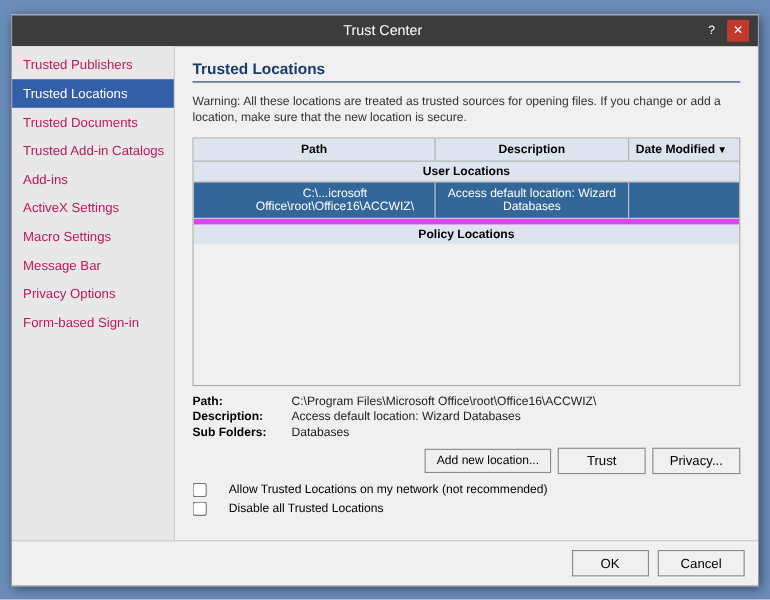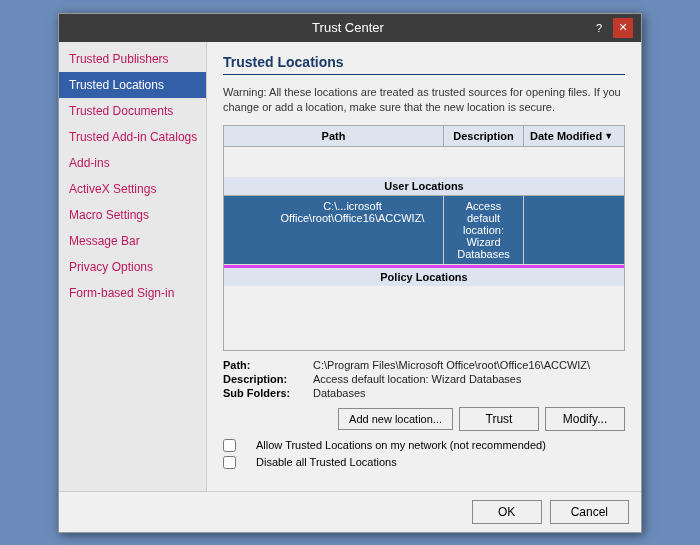--- a/index.html
+++ b/index.html
@@ -7,21 +7,21 @@
       background: #6b8cba;
       display: flex;
       align-items: center;
       justify-content: center;
       width: 700px;
       height: 545px;
       font-family: 'Segoe UI', Tahoma, Arial, sans-serif;
       font-size: 12px;
     }
     .dialog {
-      width: 584px;
+      width: 680px;
       height: 520px;
       background: #f0f0f0;
       border: 1px solid #999;
       box-shadow: 2px 2px 10px rgba(0,0,0,0.5);
       display: flex;
       flex-direction: column;
     }
     .title-bar {
       background: #3c3c3c;
       color: #fff;
@@ -127,21 +127,20 @@
     .col-date {
       width: 100px;
       padding: 4px 6px;
       display: flex;
       align-items: center;
       gap: 2px;
     }
     .table-body {
       flex: 1;
       overflow-y: auto;
-      margin-top: 30px;
     }
     .group-header {
       background: #dde4ef;
       font-size: 11px;
       font-weight: bold;
       padding: 3px 6px;
       border-bottom: 1px solid #aaa;
     }
     .table-row {
       display: flex;
@@ -165,21 +164,21 @@
     }
     .table-row .col-date {
       font-size: 11px;
       font-weight: normal;
     }
     .policy-header {
       background: #dde4ef;
       font-size: 11px;
       font-weight: bold;
       padding: 3px 6px;
-      border-top: 3px solid #d946ef;
+      border-top: 5px solid #d946ef;
     }
     .details-section {
       margin-bottom: 6px;
       font-size: 11px;
     }
     .details-row {
       display: flex;
       margin-bottom: 2px;
     }
     .details-label {
@@ -310,21 +309,21 @@
         </div>
         <div class="details-row">
           <span class="details-label">Sub Folders:</span>
           <span class="details-value">Databases</span>
         </div>
       </div>
 
       <div class="action-buttons">
         <button class="btn btn-add">Add new location...</button>
         <button class="btn">Trust</button>
-        <button class="btn">Modify...</button>
+        <button class="btn">Privacy...</button>
       </div>
 
       <div class="checkboxes">
         <div class="checkbox-row">
           <input type="checkbox" id="allow-network" style="">
           <label for="allow-network">Allow Trusted Locations on my network (not recommended)</label>
         </div>
         <div class="checkbox-row">
           <input type="checkbox" id="disable-all" style="">
           <label for="disable-all">Disable all Trusted Locations</label>

